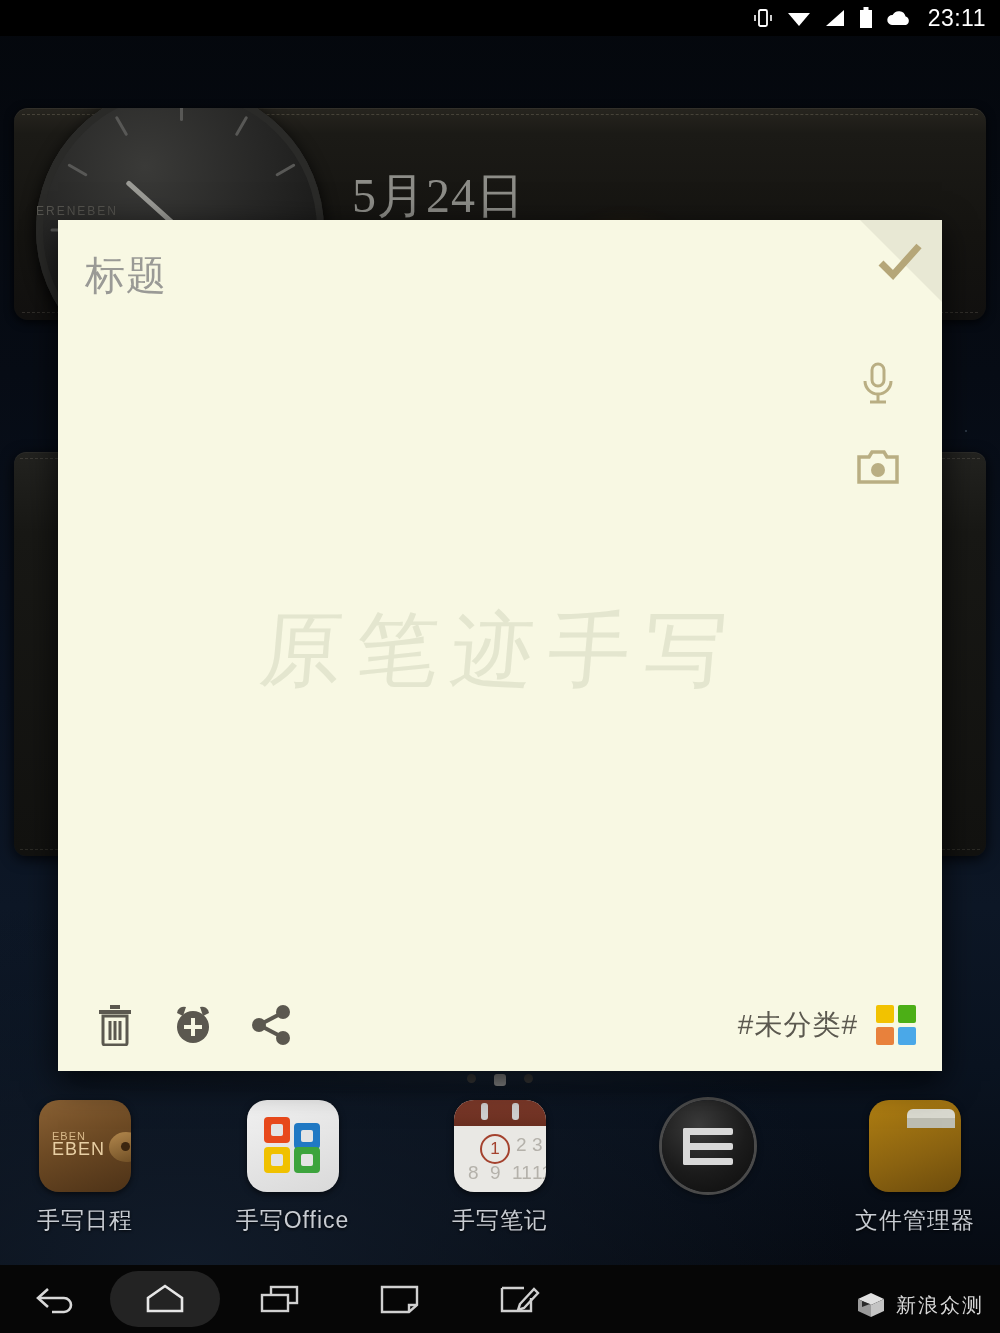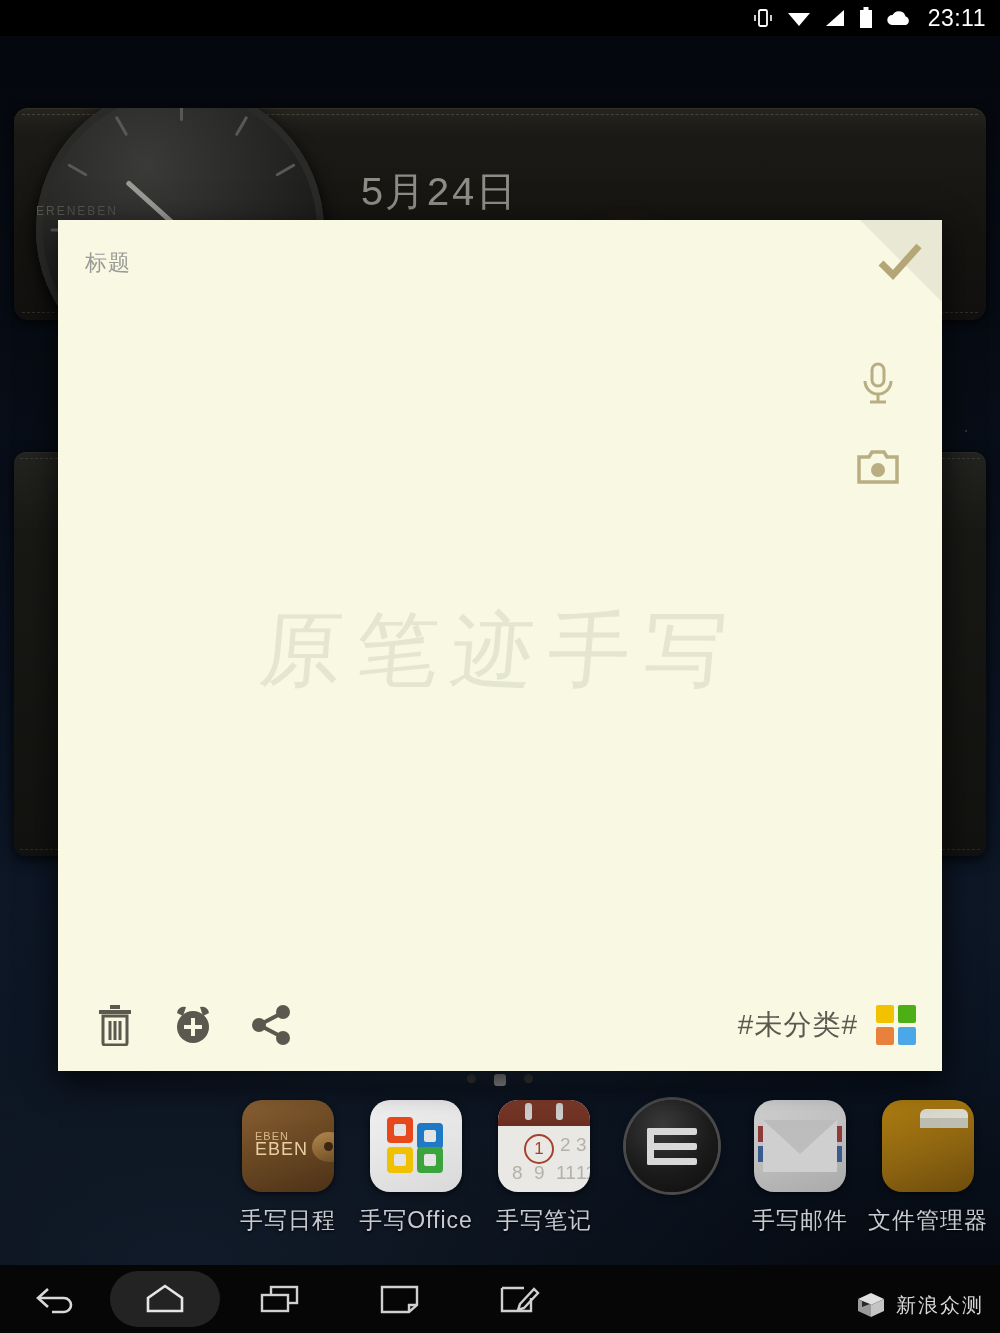--- a/index.html
+++ b/index.html
@@ -49,22 +49,22 @@
   }
   #homewidget:before{
     content:""; position:absolute; left:8px; right:8px; top:6px; height:1px;
     border-top:1px dashed rgba(190,180,160,.22);
   }
   #homewidget:after{
     content:""; position:absolute; left:8px; right:8px; bottom:6px; height:1px;
     border-top:1px dashed rgba(190,180,160,.18);
   }
   .wdate{
-    position:absolute; left:346px; top:56px; font-size:40px; color:#8d8d88;
-    letter-spacing:1px; font-family:Liberation Mono, monospace;
+    position:absolute; left:338px; top:56px; font-size:48px; color:#8d8d88;
+    letter-spacing:1px; font-family:Liberation Serif, serif;
   }
   .sun{
     position:absolute; left:565px; top:144px; width:94px; height:104px;
     border-radius:50%;
     background:radial-gradient(circle at 42% 34%,#ffe9a8 0%,#f6b93b 42%,#d8820f 78%,#a85c08 100%);
     box-shadow:0 0 34px 10px rgba(246,170,40,.35);
   }
   .wtemp{
     position:absolute; left:708px; top:150px; font-size:62px; color:#7c7c78;
     letter-spacing:1px;
@@ -113,21 +113,21 @@
     background:#f8f8e3;
     box-shadow:0 10px 32px rgba(0,0,0,.75);
     z-index:20; overflow:hidden;
   }
   #note .fold{
     position:absolute; right:0; top:0; width:0; height:0;
     border-top:82px solid #e8e8d4;
     border-left:82px solid transparent;
   }
   #note-title{
-    position:absolute; left:27px; top:28px; font-size:22px; color:#9a9a96;
+    position:absolute; left:27px; top:28px; font-size:40px; color:#9a9a96;
     letter-spacing:1px;
   }
   #confirm{
     position:absolute; right:14px; top:14px; width:56px; height:56px;
     display:flex; align-items:center; justify-content:center; cursor:pointer; z-index:4;
   }
   #confirm svg{ display:block; }
 
   .sidebtn{
     position:absolute; right:40px; width:48px; height:48px;
@@ -160,21 +160,21 @@
   #dots{
     position:absolute; left:0; right:0; top:1074px; display:flex; justify-content:center;
     gap:18px; z-index:15;
   }
   #dots .dot{ width:9px;height:9px;border-radius:50%;background:#3a3a3a;}
   #dots .dot.active{ width:12px;height:12px;border-radius:3px;background:#8b8b8b;}
 
   
   #dock{
     position:absolute; left:0; right:0; top:1100px; height:165px; z-index:15;
-    display:flex; align-items:flex-start; justify-content:flex-end; padding:0 8px;
+    display:flex; align-items:flex-start; justify-content:space-between; padding:0 21px;
   }
   .app{ width:128px; display:flex; flex-direction:column; align-items:center; cursor:pointer;}
   .appicon{ width:92px; height:92px; border-radius:20px; position:relative; overflow:hidden;
     box-shadow:0 2px 6px rgba(0,0,0,.6);}
   .applabel{ margin-top:13px; font-size:23px; color:#c8ccd2; letter-spacing:1px;
     text-shadow:0 1px 3px rgba(0,0,0,.9);}
 
   .ic-note{background:linear-gradient(160deg,#8a6134 0%,#6d4a24 45%,#4d3217 100%);}
   .ic-note .nlogo{position:absolute; left:13px; top:30px; color:#d9b98a; font-size:11px;
     letter-spacing:1px; line-height:13px;}
@@ -414,31 +414,20 @@
   <div class="app">
     <div class="ic-drawer">
       <i class="v"></i>
       <i class="b1"></i>
       <i class="b2"></i>
       <i class="b3"></i>
     </div>
     <div class="applabel"></div>
   </div>
 
-  <div class="app">
-    <div class="appicon ic-mail">
-      <span class="sb" style="left:4px;top:26px"></span>
-      <span class="sb sb2" style="left:4px;top:46px"></span>
-      <span class="sb" style="right:4px;top:26px"></span>
-      <span class="sb sb2" style="right:4px;top:46px"></span>
-      <span class="env"></span>
-      <span class="flap"></span>
-    </div>
-    <div class="applabel">手写邮件</div>
-  </div>
 
 
   <div class="app">
     <div class="appicon ic-folder">
       <span class="tab"></span>
       <span class="tab2"></span>
     </div>
     <div class="applabel">文件管理器</div>
   </div>
 </div>

